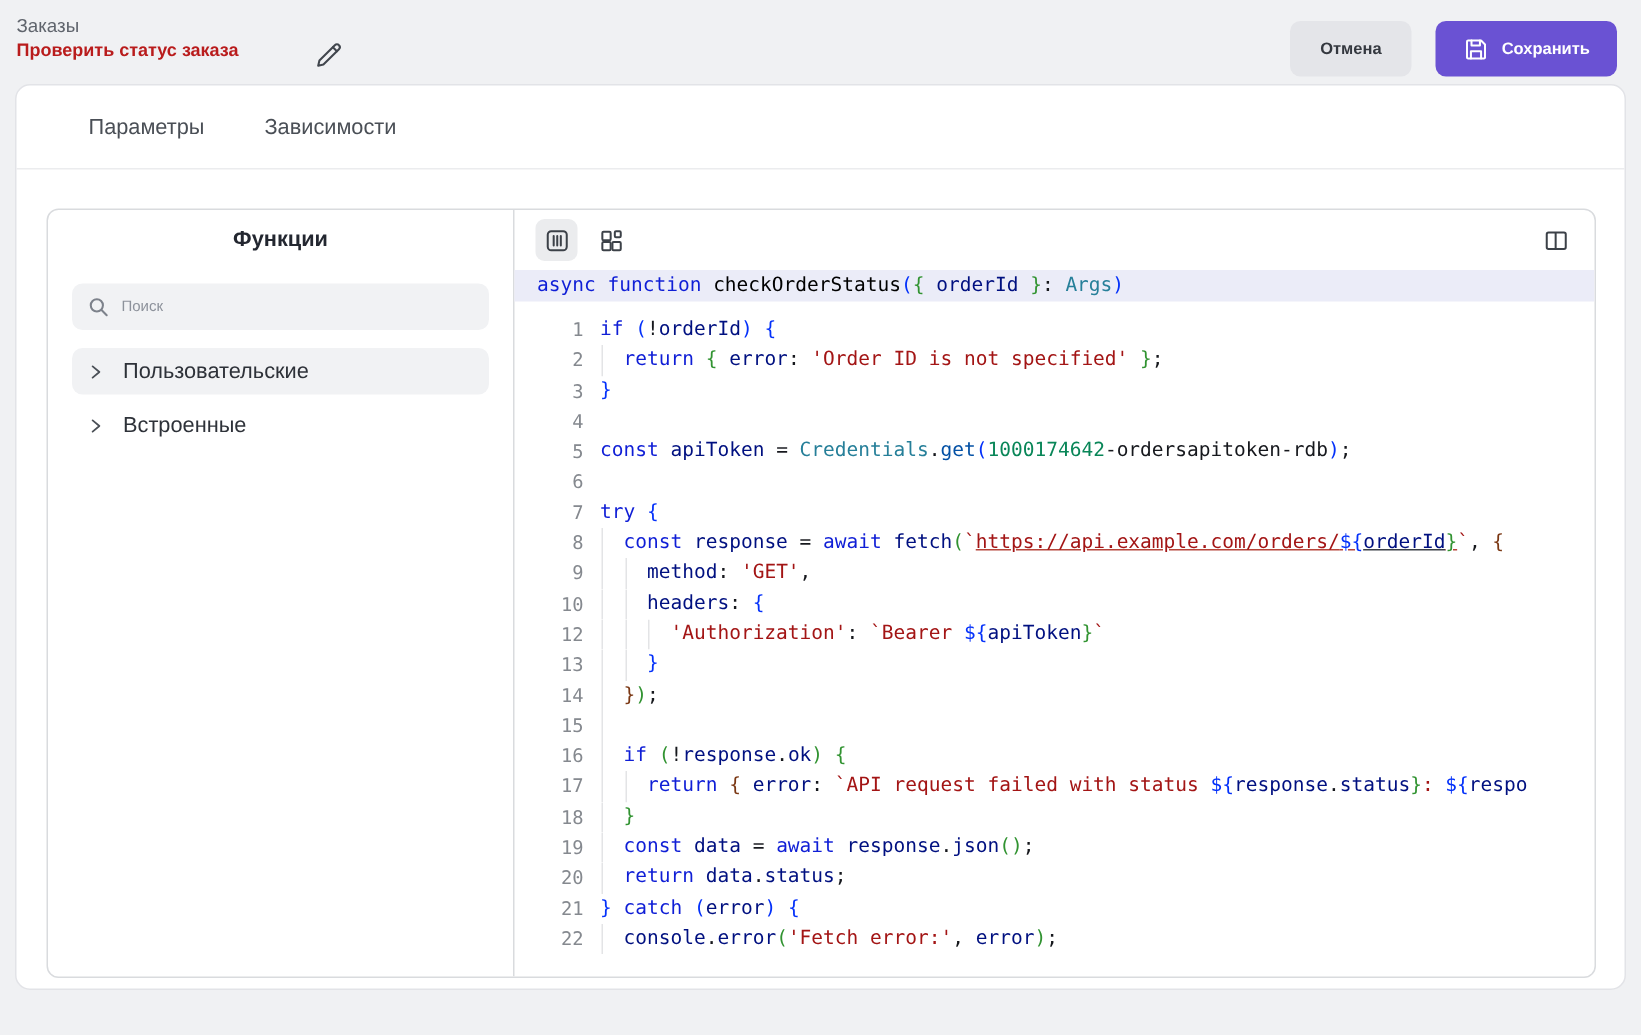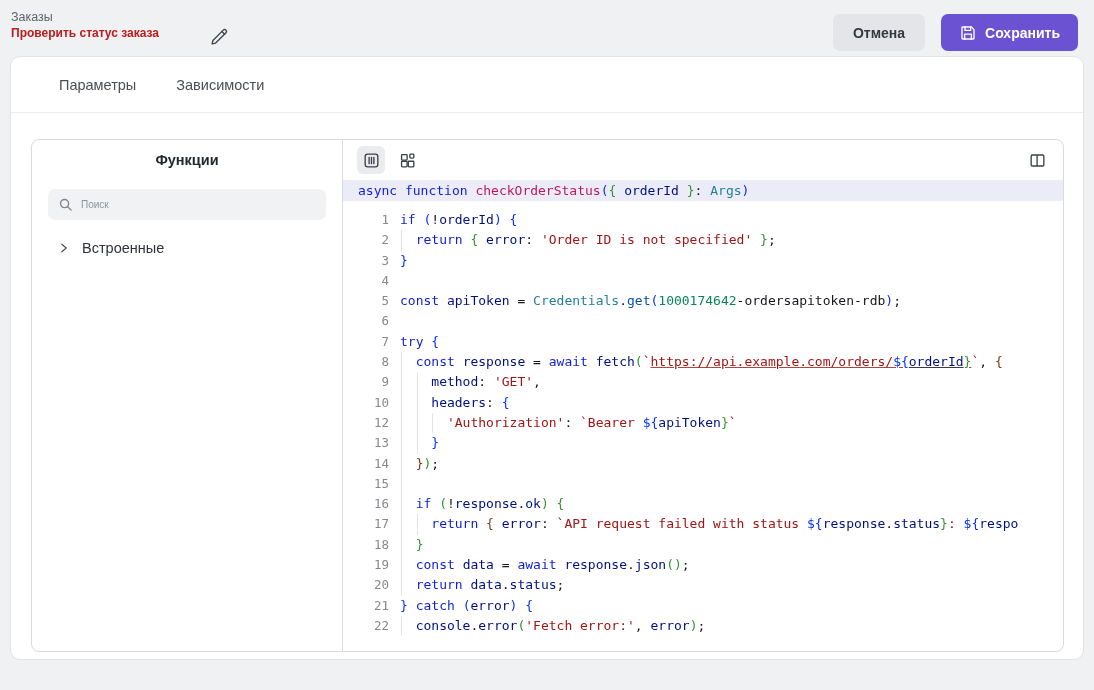--- a/index.html
+++ b/index.html
@@ -11,21 +11,21 @@
     position:relative;
     overflow:hidden;
   }
   
   .topbar { position:absolute; left:0; top:0; width:1094px; height:68px; }
   .breadcrumb { position:absolute; left:11px; top:10px; font-size:12.5px; color:#5f646c; }
   .page-title { position:absolute; left:11px; top:26px; font-size:12px; font-weight:700; color:#b91c1c; }
   .edit-icon { position:absolute; left:208px; top:26px; width:22px; height:22px; color:#41464d; cursor:pointer; }
   .edit-icon svg { width:22px; height:22px; }
   .actions { position:absolute; right:16px; top:14px; display:flex; gap:16px; align-items:center; }
-  .btn { height:37px; border:none; border-radius:7px; font-size:14px; font-weight:600;
+  .btn { height:37px; border:none; border-radius:7px; font-size:11px; font-weight:600;
          font-family:inherit; display:flex; align-items:center; gap:8px; cursor:pointer; padding:0 20px; }
   .btn-cancel { background: var(--cancel-button-bg, #e4e5e9); color:#34383f; }
   .btn-save { background: var(--accent, #6a52d3); color:#fff; padding:0 18px; }
   .btn-save svg { width:18px; height:18px; }
   
   .card { position:absolute; left:10px; top:56px; width:1074px; height:604px;
           background:#fff; border:1px solid #e2e3e7; border-radius:10px; }
   .tabs { position:absolute; left:0; top:0; width:100%; height:56px;
           border-bottom:1px solid #ebecee; display:flex; align-items:center; padding-left:34px; }
   .tab { position:relative; height:56px; display:flex; align-items:center; padding:0 14px;
@@ -63,21 +63,21 @@
   .code-scroll { flex:1; overflow:hidden; padding-top:9px;
                  font-family:"DejaVu Sans Mono","Liberation Mono",monospace; font-size:13px; }
   .code-row { display:flex; height:20.3px; line-height:20.3px; }
   .gutter { width:46px; flex:none; text-align:right; color:#85898f; font-size:12.5px; user-select:none; }
   .line-content { flex:1; padding-left:11px; white-space:pre; position:relative; overflow:hidden; }
   .guide { position:absolute; top:0; bottom:0; width:1px; background:#e3e4e6; }
   
   .t-kw { color: var(--syn-keyword, #0f1ed6); }
   .t-pl { color:#16181d; }
   .t-vr { color: var(--syn-variable, #001080); }
-  .t-fn { color:#be185d; }
+  .t-fn { color:#000000; }
   .t-ty { color: var(--syn-type, #267f99); }
   .t-st { color: var(--syn-string, #a31515); }
   .t-nu { color: var(--syn-number, #098658); }
   .t-mb { color:#0451a5; }
   .t-b1 { color:#0431fa; }
   .t-b2 { color:#319331; }
   .t-b3 { color:#7b3814; }
   .t-ib { color:#0431fa; }
   .t-ig { color:#319331; }
   .t-lk { color:#a31515; text-decoration:underline; text-decoration-color:#b5453a; }
@@ -126,20 +126,26 @@
       <div class="search-box">
         <span style="display:flex">
           <svg viewBox="0 0 24 24" fill="none" stroke="currentColor" stroke-width="2.2" stroke-linecap="round">
             <circle cx="10.5" cy="10.5" r="6.5"></circle>
             <path d="M15.5 15.5L21 21"></path>
           </svg>
         </span>
         <input type="text" placeholder="Поиск" style="">
       </div>
       <div class="func-groups">
+          <div class="group-row hl">
+            <svg viewBox="0 0 16 16" fill="none" stroke="currentColor" stroke-width="1.6" stroke-linecap="round" stroke-linejoin="round">
+              <path d="M5 3l6 5-6 5"></path>
+            </svg>
+            <span>Пользовательские</span>
+          </div>
           <div class="group-row">
             <svg viewBox="0 0 16 16" fill="none" stroke="currentColor" stroke-width="1.6" stroke-linecap="round" stroke-linejoin="round">
               <path d="M5 3l6 5-6 5"></path>
             </svg>
             <span>Встроенные</span>
           </div>
         </div>
     </div>
 
     <div class="editor">

